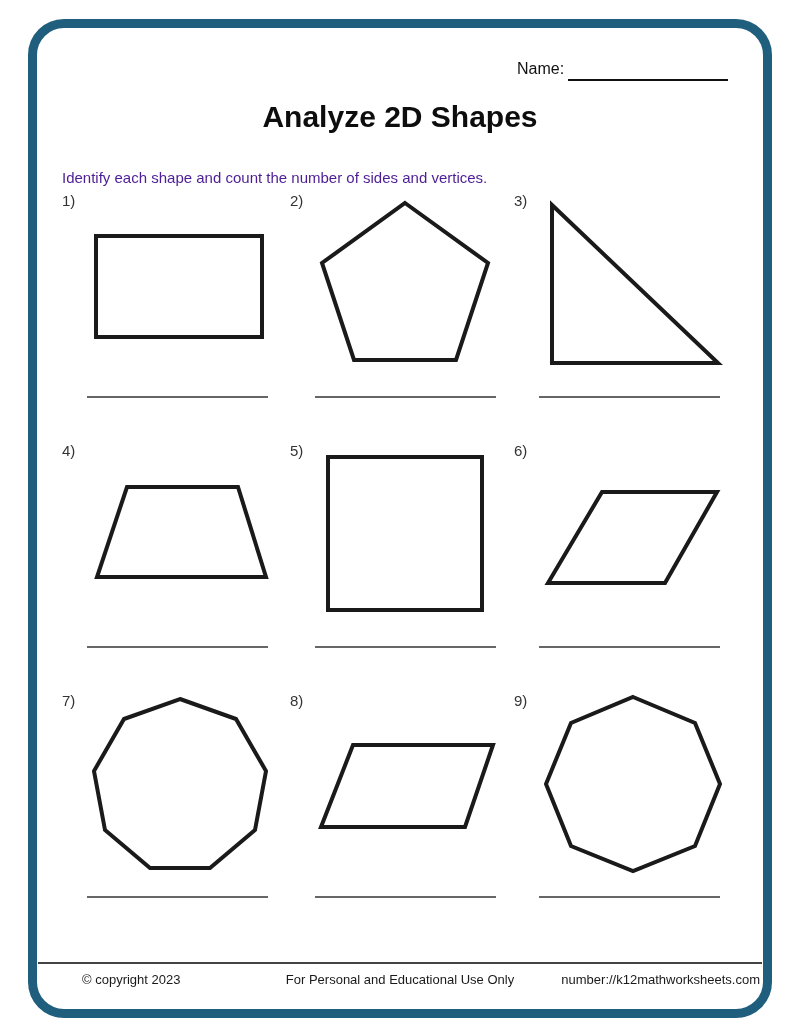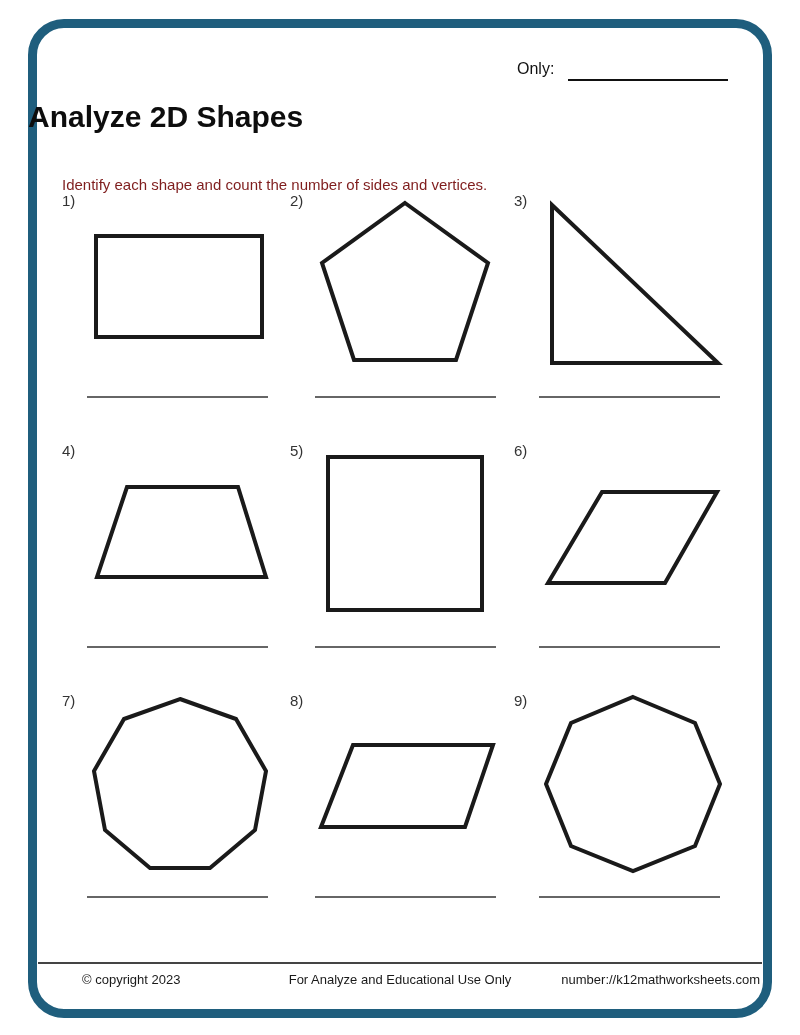--- a/index.html
+++ b/index.html
@@ -38,31 +38,31 @@
     top: 79px;
     width: 160px;
     height: 1.5px;
     background: #111111;
   }
   #title {
     position: absolute;
     left: 28px;
     top: 100px;
     width: 744px;
-    text-align: left;
+    text-align: center;
     font-size: 30px;
     font-weight: 700;
     color: #0d0d0d;
   }
   #instruction {
     position: absolute;
     left: 62px;
-    top: 176px;
+    top: 169px;
     font-size: 15px;
-    color: #7f1d1d;
+    color: #4c1d95;
   }
   .cell {
     position: absolute;
     width: 222px;
     height: 215px;
   }
   .cell .num {
     position: absolute;
     left: 7px;
     top: 2px;
@@ -117,21 +117,21 @@
   #footer .left   { position: absolute; left: 12px;  top: 0; margin-left: 32px; }
   #footer .center { position: absolute; left: 0; right: 0; text-align: center; top: 0; }
   #footer .right  { position: absolute; right: 2px; top: 0; }
 </style>
 </head>
 <body>
 
 <div id="page">
   <div id="frame"></div>
 
-  <div id="name-row">Only:</div>
+  <div id="name-row">Name:</div>
   <div id="name-line"></div>
 
   <div id="title">Analyze 2D Shapes</div>
   <div id="instruction">Identify each shape and count the number of sides and vertices.</div>
 
   <div class="cell c1">
     <span class="num">1)</span>
     <svg width="222" height="215" viewBox="0 0 222 215">
         <polygon points="41,46 207,46 207,147 41,147"></polygon>
       </svg>
@@ -198,16 +198,16 @@
     <span class="num">9)</span>
     <svg width="222" height="215" viewBox="0 0 222 215">
         <polygon points="126,7 188,33 213,94 188,156 126,181 64,156 39,94 64,33"></polygon>
       </svg>
     <div class="answer-line"></div>
   </div>
 
   <div id="footer-line"></div>
   <div id="footer">
     <span class="left">© copyright 2023</span>
-    <span class="center">For Analyze and Educational Use Only</span>
+    <span class="center">For Personal and Educational Use Only</span>
     <span class="right">number://k12mathworksheets.com</span>
   </div>
 </div>
 
 </body></html>

